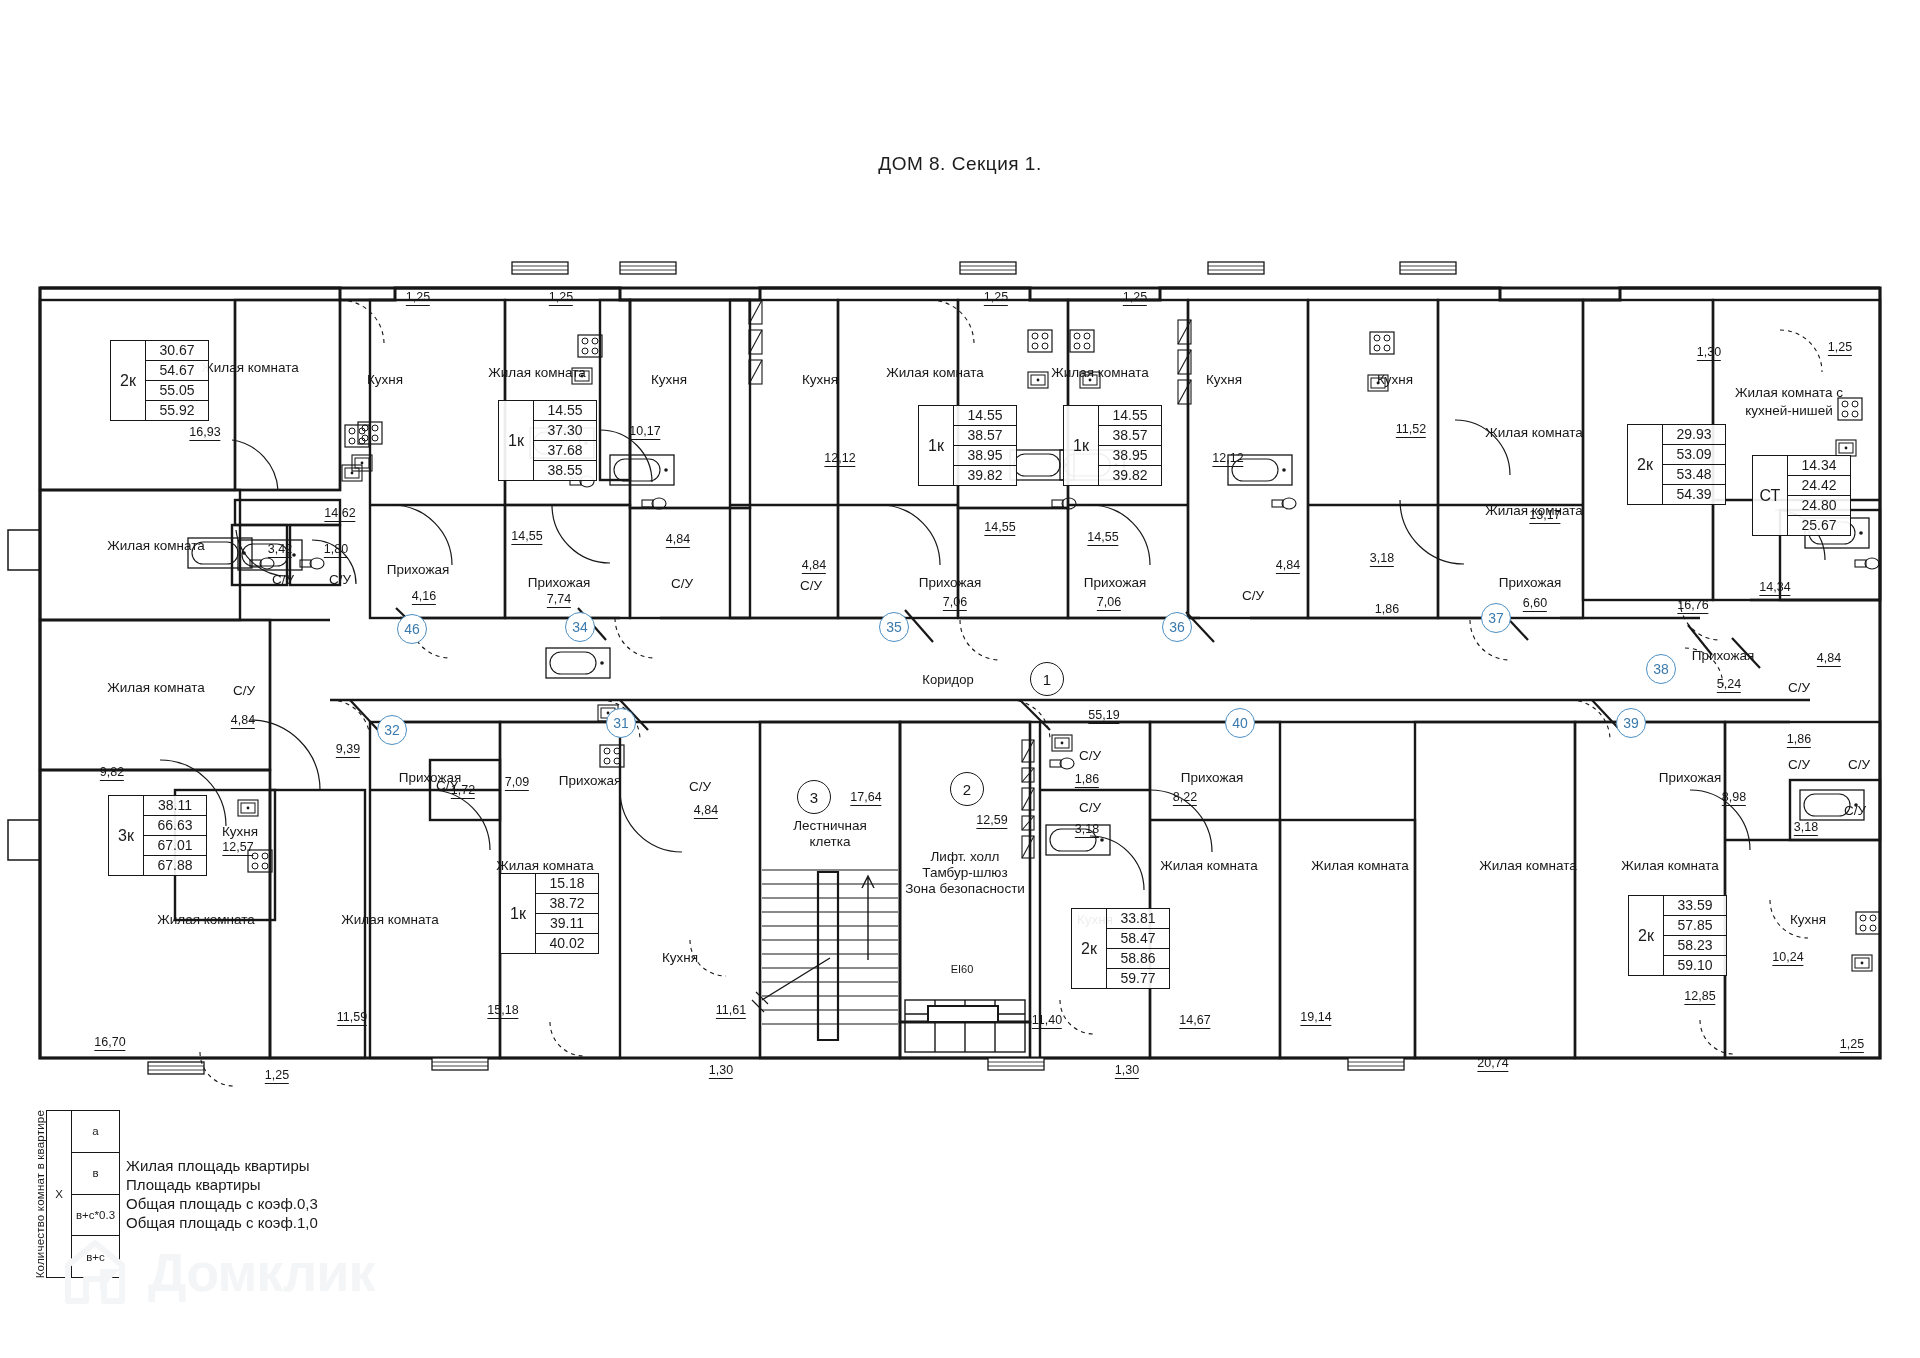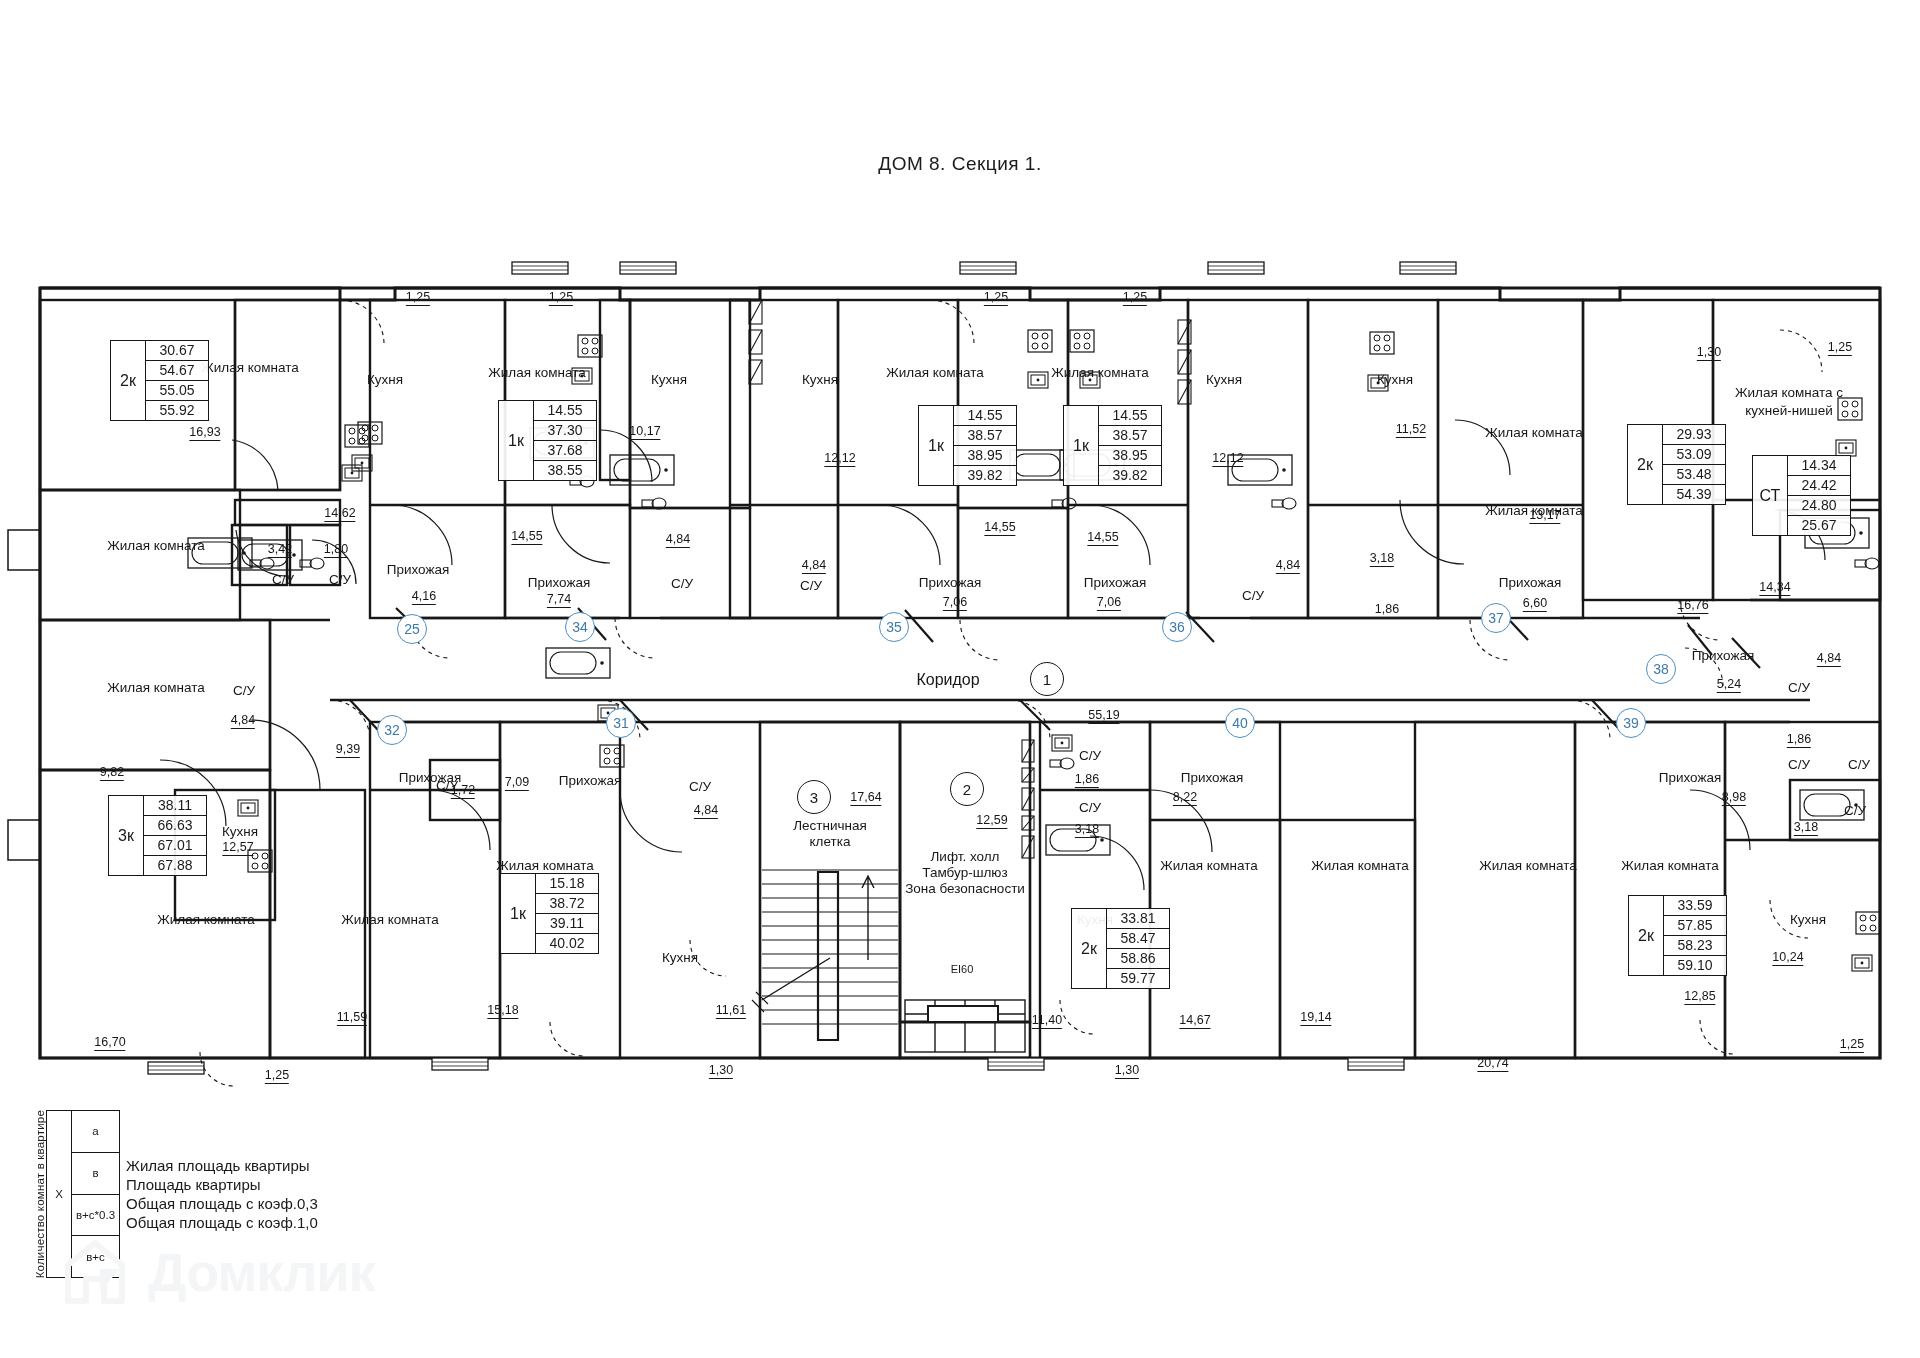--- a/index.html
+++ b/index.html
@@ -21,21 +21,21 @@
     pointer-events:none;
   }
   .title-line{font-size:19px;line-height:28px;font-weight:400;color:#1c1c1c;}
 
   
   #drawing{position:absolute;left:0;top:0;width:1920px;height:1358px;}
 
   
   .lbl{
     position:absolute;
-    font-size:16px;
+    font-size:13px;
     color:#171717;
     white-space:nowrap;
     line-height:15px;
     pointer-events:none;
   }
   .lbl.c{transform:translateX(-50%);text-align:center;}
   .dim{
     position:absolute;
     font-size:12.5px;
     color:#171717;
@@ -611,21 +611,21 @@
 
   <div class="aptbox" style="left:110px;top:340px;">
     <div class="k">2к</div>
     <div class="vals">
       <div>30.67</div>
       <div>54.67</div>
       <div>55.05</div>
       <div>55.92</div>
     </div>
   </div>
-  <div class="aptnum" style="left:412px;top:629px;">25</div>
+  <div class="aptnum" style="left:412px;top:629px;">46</div>
 
   <div class="aptbox" style="left:498px;top:400px;">
     <div class="k">1к</div>
     <div class="vals">
       <div>14.55</div>
       <div>37.30</div>
       <div>37.68</div>
       <div>38.55</div>
     </div>
   </div>

